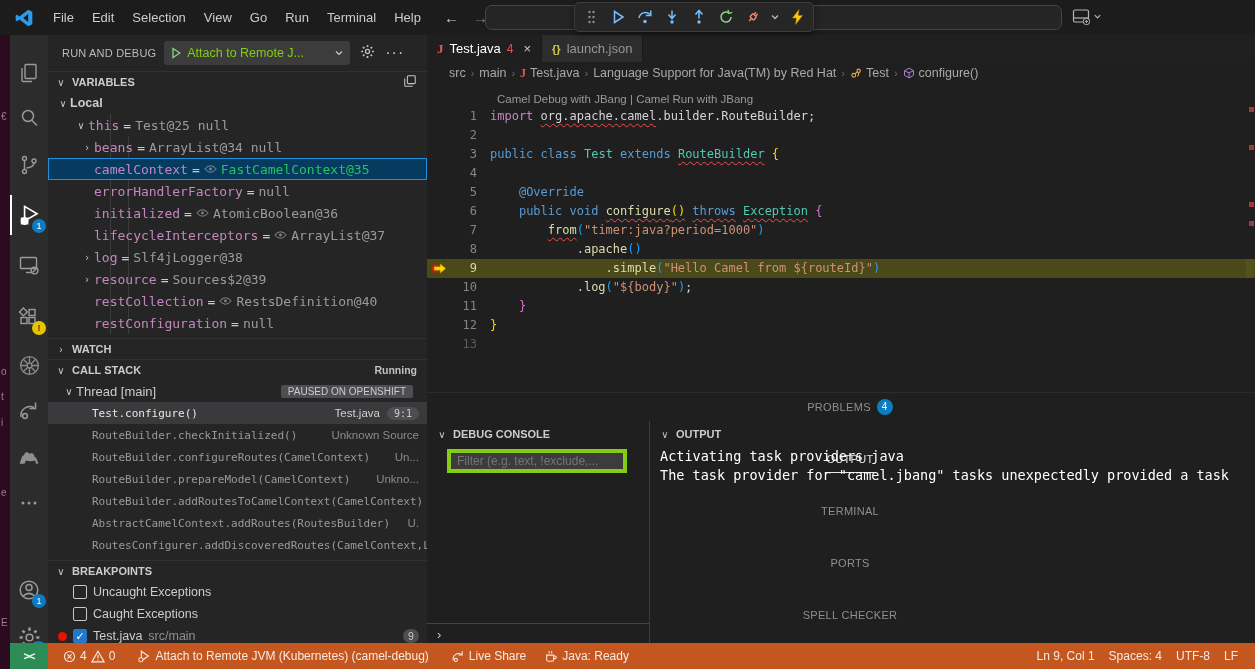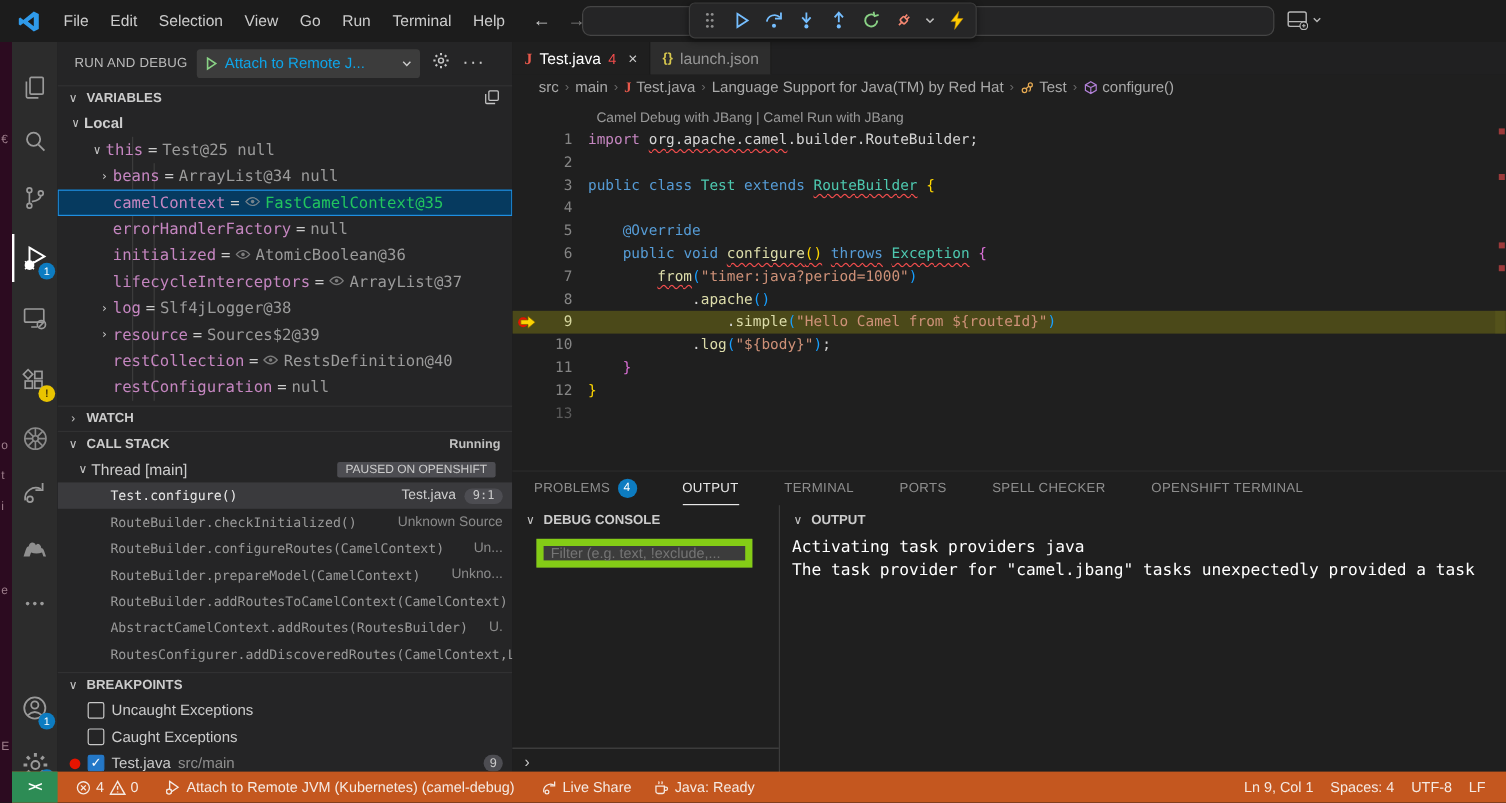--- a/index.html
+++ b/index.html
@@ -36,21 +36,21 @@
                border-radius:8px; background:#0d7cc1; color:#fff; font-size:9px;
                display:flex; align-items:center; justify-content:center; padding:0 2px; }
   .act-badge.warn { background:#e9c400; }
 
   
   #sidebar { left:48px; top:35px; width:379px; height:608px; background:#252526;
              color:#cccccc; overflow:hidden; }
   #sb-top { height:36px; display:flex; align-items:center; padding:0 8px 0 14px; }
   #sb-title { font-size:11px; color:#bbbbbb; letter-spacing:.2px; white-space:nowrap; }
   #launch-box { margin-left:8px; width:186px; height:24px; background:#3c3c3c; border-radius:3px;
-                display:flex; align-items:center; padding:0 6px; gap:5px; font-size:12.5px; color:#0ea5e9;}
+                display:flex; align-items:center; padding:0 6px; gap:5px; font-size:12.5px; color:#84cc16;}
   #launch-label { flex:1; white-space:nowrap; overflow:hidden; }
   .sec-header { height:21px; display:flex; align-items:center; gap:4px; padding-left:6px;
                 font-size:11px; font-weight:bold; color:#cccccc; border-top:1px solid #313132; }
   .chev { width:14px; text-align:center; color:#c5c5c5; font-size:10px; font-weight:normal; }
   .mono { font-family:"DejaVu Sans Mono", monospace; }
   .var-row { height:22px; display:flex; align-items:center; font-size:13px; position:relative; }
   .var-name { color:#c586c0; }
   .var-eq { color:#cccccc; margin:0 4px; }
   .var-val { color:#9b9b9b; }
   .var-row.sel { background:#063a5f; outline:1px solid #1f8fe0; outline-offset:-1px; }
@@ -91,31 +91,31 @@
   .code-line.current { background:#4b4919; }
   .code-line.current .gutter { color:#d7d7a0; }
   .c-ctrl{color:#c586c0} .c-kw{color:#569cd6} .c-type{color:#4ec9b0} .c-fn{color:#dcdcaa}
   .c-str{color:#ce9178} .c-by{color:#ffd700} .c-bp{color:#da70d6} .c-bb{color:#179fff}
   .sq { text-decoration:underline wavy #f14c4c 1px; text-underline-offset:3px; }
   #bp-arrow { position:absolute; left:4px; top:2px; }
   .ruler-mark { position:absolute; right:1px; width:5px; background:#f14c4c99; }
 
   
   #panel { left:427px; top:392px; width:828px; height:251px; background:#1f1f1f; border-top:1px solid #2b2b2b; color:#cccccc;}
-  #panel-tabs { height:28px; display:flex; align-items:center; padding-left:18px; gap:38px;
-                font-size:11px; color:#8f8f8f; letter-spacing:.3px; }
+  #panel-tabs { height:28px; display:flex; align-items:center; padding-left:18px; gap:24px;
+                font-size:11px; color:#8f8f8f; letter-spacing:.3px;flex-direction:column; }
   .ptab { display:flex; align-items:center; gap:6px; height:28px; line-height:28px; }
   .ptab.active { color:#e7e7e7; border-bottom:1px solid #e7e7e7; }
   .ptab-badge { background:#0d7cc1; color:#fff; border-radius:9px; min-width:16px; height:16px;
                 font-size:10px; display:flex; align-items:center; justify-content:center; }
   #panel-body { display:flex; height:223px; }
   #dbg-console { width:223px; border-right:1px solid #3c3c3c; display:flex; flex-direction:column; }
   .pane-header { height:26px; display:flex; align-items:center; gap:4px; padding-left:8px;
                  font-size:11px; font-weight:bold; color:#cccccc; }
-  #filter-input { margin:2px 20px 0 20px; width:180px; height:24px; background:#3c3c3c; border:6px solid #84cc16;
+  #filter-input { margin:2px 20px 0 20px; width:180px; height:24px; background:#3c3c3c; border:4px solid #84cc16;
                   color:#f9a8d4; font-size:12px; padding:0 6px; outline:none; }
   #repl { margin-top:auto; border-top:1px solid #444; height:21px; display:flex; align-items:center;
           color:#c8c8c8; font-size:13px; padding-left:10px; }
   #output-pane { flex:1; overflow:hidden; }
   .out-line { font-family:"DejaVu Sans Mono",monospace; font-size:13.5px; color:#ffffff;
               white-space:pre; line-height:19px; padding-left:10px; }
 
   
   #statusbar { left:10px; top:643px; width:1245px; height:26px; background:#c4571f; color:#f5e9e2;
                display:flex; align-items:center; font-size:12px; }

